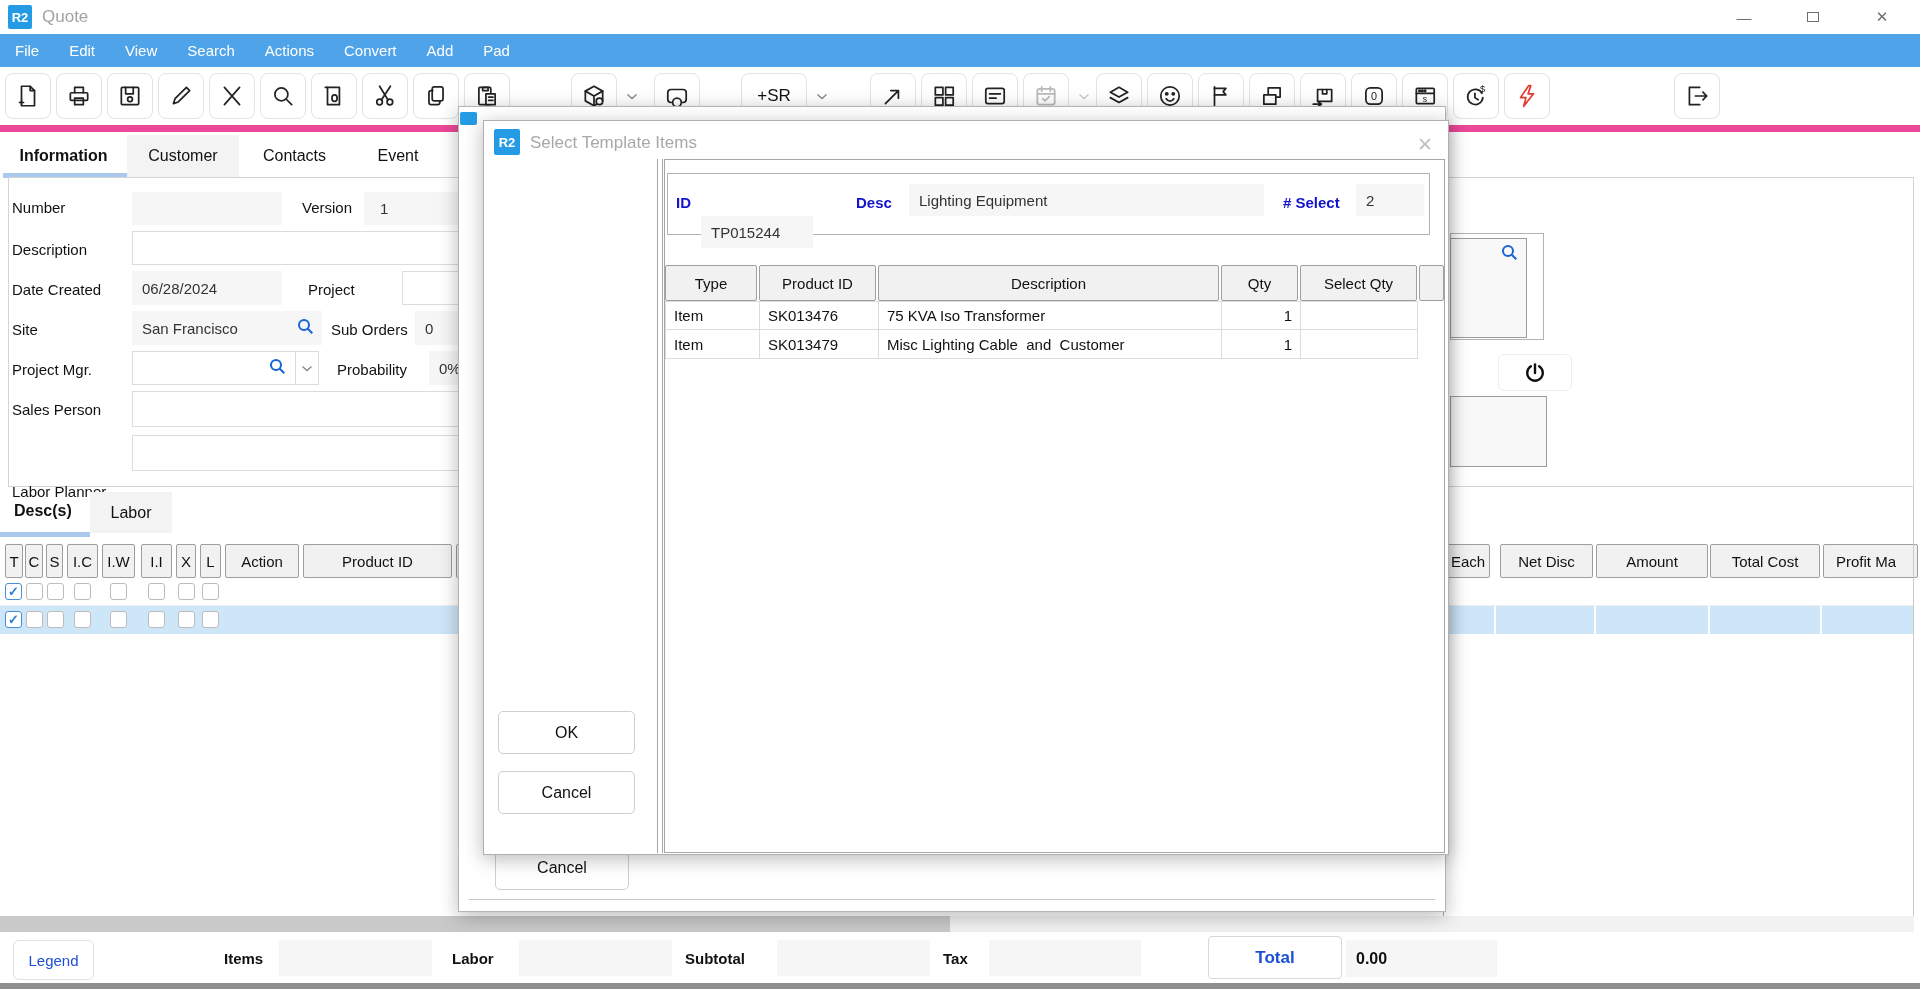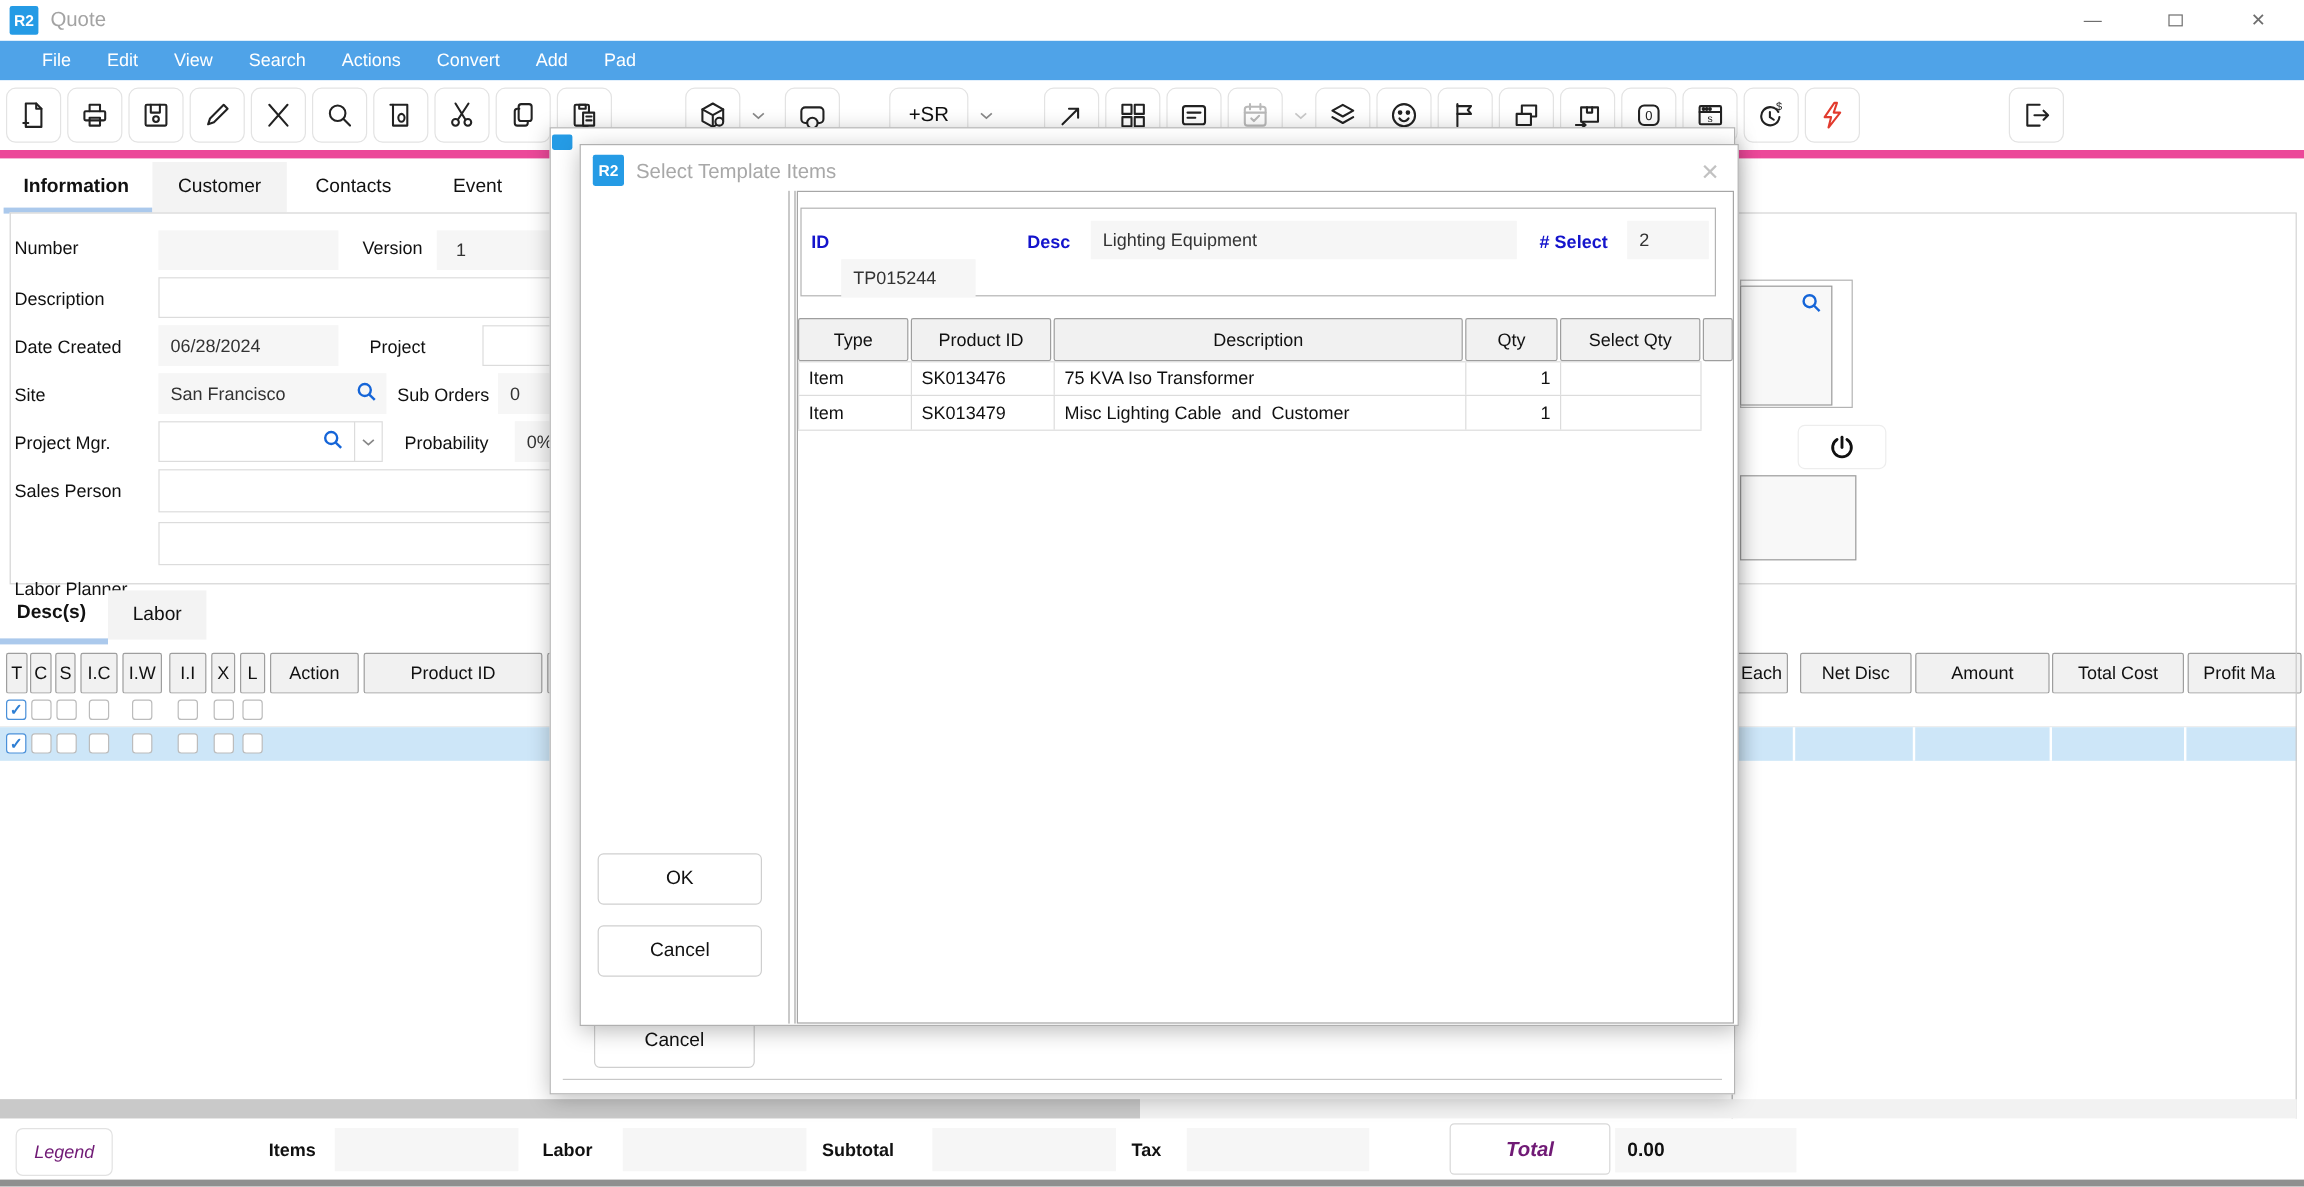--- a/index.html
+++ b/index.html
@@ -9,21 +9,21 @@
   .abs { position:absolute; }
 
   
   .titlebar { position:absolute; left:0; top:0; width:1920px; height:34px; background:#fff; }
   .r2icon { display:inline-flex; align-items:center; justify-content:center; background:#259BE5; color:#fff; font-weight:bold; border-radius:2px; }
   .win-title { position:absolute; left:42px; top:7px; font-size:17px; color:#A3A3A3; }
   .winctl { position:absolute; top:4px; width:34px; height:26px; display:flex; align-items:center; justify-content:center; color:#6E6E6E; font-size:15px; }
   .maxbox { width:12px; height:10px; border:1px solid #6E6E6E; }
 
   
-  .menubar { position:absolute; left:0; top:34px; width:1920px; height:33px; background:#4FA3E8; display:flex; align-items:center; padding-left:20px; }
+  .menubar { position:absolute; left:0; top:34px; width:1920px; height:33px; background:#4FA3E8; display:flex; align-items:center; padding-left:0; }
   .menu-item { color:#fff; font-size:15px; padding:0 15px; height:100%; display:flex; align-items:center; }
 
   
   .toolbar { position:absolute; left:0; top:67px; width:1920px; height:65px; background:#fff; display:flex; align-items:center; padding-left:5px; border-bottom:7px solid #ec4899; }
   .tbtn { width:46px; height:46px; border:1px solid #e3e3e3; border-radius:8px; background:#fff; display:flex; align-items:center; justify-content:center; margin-right:5px; flex:0 0 auto; }
   .tbtn.wide { width:66px; font-size:17px; color:#111; }
   .chev { width:20px; display:flex; align-items:center; justify-content:center; flex:0 0 auto; margin-right:2px; }
   .sp { flex:0 0 auto; }
   svg.ticon { stroke:#222; stroke-width:1.6; fill:none; stroke-linejoin:round; stroke-linecap:round; }
   svg.gray { stroke:#b9b9b9; }
@@ -51,31 +51,31 @@
   .row.blue { background:#CDE6F8; }
   .cb { position:absolute; top:5px; width:17px; height:17px; background:#fff; border:1px solid #bcbcbc; border-radius:3px; display:flex; align-items:center; justify-content:center; font-size:13px; font-weight:bold; }
   .cb.checked { border-color:#4a90d9; color:#2E7FD4; }
   .cb.checked::after { content:"✓"; }
   .vsep { position:absolute; width:2px; background:#fff; top:0; height:100%; }
 
   
   .hscroll-track { position:absolute; left:0; top:916px; width:1914px; height:16px; background:#F2F2F2; }
   .hscroll-thumb { position:absolute; left:0; top:0; width:950px; height:16px; background:#C9C9C9; }
   .blabel { position:absolute; font-size:15px; font-weight:bold; color:#111; }
-  .btn { background:#fff; display:flex; align-items:center; justify-content:center; color:#701a75;font-style:italic; }
+  .btn { background:#fff; display:flex; align-items:center; justify-content:center; color:#1d4ed8; }
   .status-strip { position:absolute; left:0; top:983px; width:1920px; height:6px; background:#8F8F8F; }
 
   
   .backdlg { position:absolute; left:458px; top:106px; width:988px; height:806px; background:#fff; border:1px solid #B5B5B5; box-shadow:0 4px 18px rgba(0,0,0,.28); z-index:40; }
   .dlg { position:absolute; left:483px; top:120px; width:966px; height:735px; background:#fff; border:1px solid #B0B0B0; box-shadow:0 4px 18px rgba(0,0,0,.28); z-index:50; }
   .dlg-title { position:absolute; left:46px; top:12px; font-size:17px; color:#A8A8A8; }
   .dlg-close { position:absolute; left:928px; top:10px; width:26px; height:26px; display:flex; align-items:center; justify-content:center; color:#C2C2C2; font-size:19px; }
   .divider { position:absolute; left:173px; top:38px; width:6px; height:694px; border-left:1px solid #A6A6A6; border-right:1px solid #A6A6A6; }
   .rpanel { position:absolute; left:180px; top:38px; width:781px; height:694px; border:1px solid #A6A6A6; background:#fff; }
-  .fieldsbox { position:absolute; left:2px; top:13px; width:763px; height:74px; border:1px solid #B3B3B3; background:#fff; }
+  .fieldsbox { position:absolute; left:2px; top:13px; width:763px; height:62px; border:1px solid #B3B3B3; background:#fff; }
   .bluelbl { position:absolute; font-size:15px; font-weight:bold; color:#1414CC; white-space:nowrap; }
   .dhead { position:absolute; top:105px; height:36px; background:#F1F1F1; border:1px solid #9E9E9E; border-radius:2px; display:flex; align-items:center; justify-content:center; font-size:15px; color:#111; }
   .drow { position:absolute; height:29px; display:flex; border-bottom:1px solid #DCDCDC; }
   .dcell { border-left:1px solid #DCDCDC; height:100%; display:flex; align-items:center; padding:0 8px; font-size:15px; color:#111; white-space:pre; overflow:hidden; }
   .dcell:last-child { border-right:1px solid #DCDCDC; }
   .dlgbtn { position:absolute; left:14px; width:137px; height:43px; background:#fff; border:1px solid #CFCFCF; border-radius:5px; display:flex; align-items:center; justify-content:center; font-size:16px; color:#111; }
 </style>
 </head>
 <body>
 

